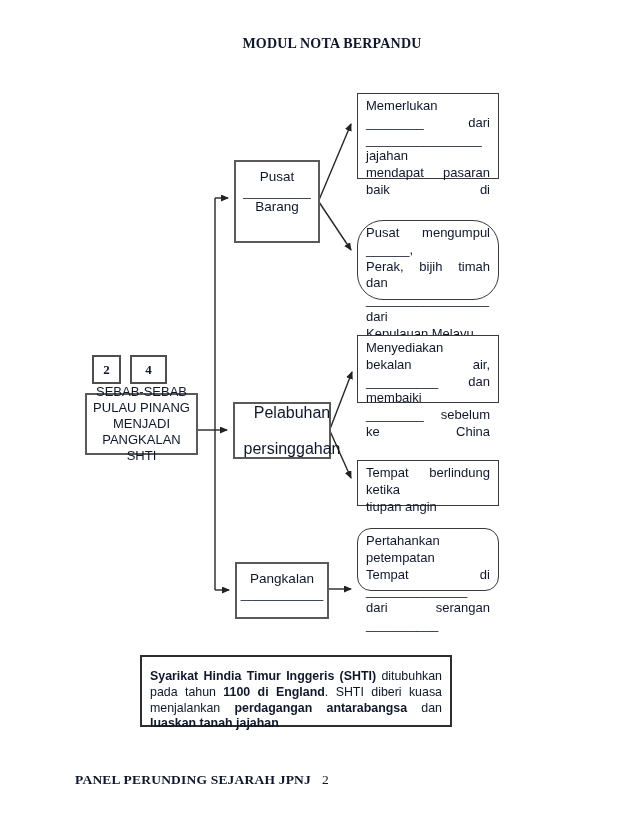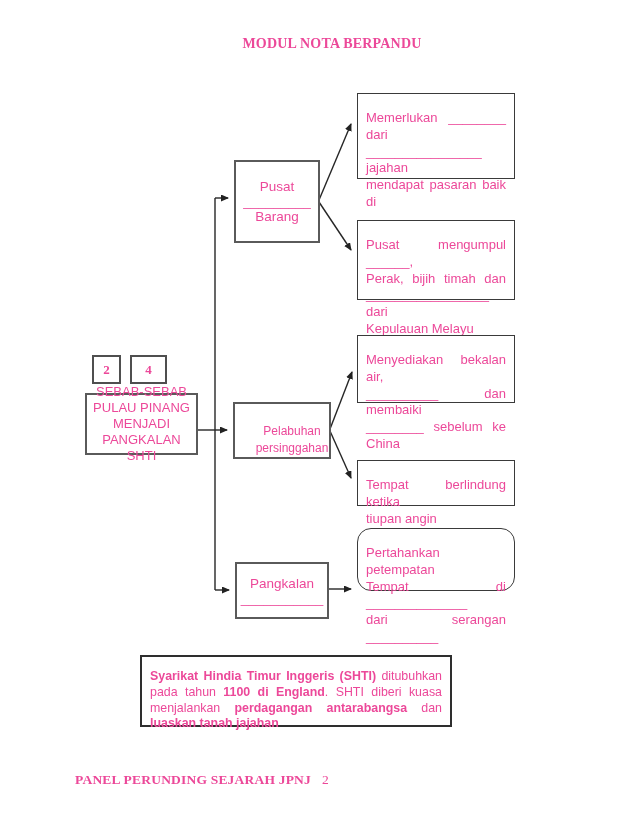--- a/index.html
+++ b/index.html
@@ -1,18 +1,18 @@
 <!DOCTYPE html>
 <html><head>
 <meta charset="utf-8">
 <style>
   html,body { margin:0; padding:0; background:#ffffff; }
   .page {
     position:relative; width:638px; height:826px; background:#ffffff;
-    font-family:"Liberation Sans", sans-serif; color:#ec4899; overflow:hidden;
+    font-family:"Liberation Sans", sans-serif; color:#0f172a; overflow:hidden;
   }
   .title {
     position:absolute; top:36px; left:0; width:100%; box-sizing:border-box;
     padding-left:26px; text-align:center;
     font-family:"Liberation Serif", serif; font-weight:bold; font-size:14px;
     letter-spacing:.2px;
   }
   .wires { position:absolute; left:0; top:0; }
   .badge {
     position:absolute; height:29px; box-sizing:border-box;
@@ -22,25 +22,25 @@
   }
   .gbox {
     position:absolute; box-sizing:border-box; border:2px solid #5a5a5a;
     background:#fff; display:flex; flex-direction:column; align-items:center;
     text-align:center;
   }
   .main {
     left:85px; top:393px; width:113px; height:62px;
     justify-content:center; font-size:13px; line-height:16.2px;
   }
-  .vspread { justify-content:center; padding:7px 0; font-size:13.5px; }
-  .vcenter { justify-content:flex-end; font-size:12px; line-height:17px;padding-left:20px; }
+  .vspread { justify-content:flex-start; padding:7px 0; font-size:13.5px; }
+  .vcenter { justify-content:space-between; font-size:16px; line-height:17px;padding-left:20px; }
   .detail {
-    position:absolute; left:357px; width:158px; box-sizing:border-box;
-    border:1.5px solid #3a3a3a; background:#fff; padding:16px 8px;
+    position:absolute; left:357px; width:142px; box-sizing:border-box;
+    border:1.5px solid #3a3a3a; background:#fff; padding:4px 8px;
     font-size:13px; line-height:16.8px;
   }
   .jline { text-align:justify; text-align-last:justify; }
   .note {
     position:absolute; left:140px; top:655px; width:312px; height:72px;
     box-sizing:border-box; border:2px solid #2e2e2e; background:#fff;
     padding:12px 8px; font-size:12.4px; line-height:15.8px;
   }
   .b { font-weight:bold; }
   .footer-left {
@@ -102,21 +102,21 @@
   <div class="gbox vspread" style="left:235px; top:562px; width:94px; height:57px;">
       <div>Pangkalan</div>
       <div>___________</div>
     </div>
 
   <div class="detail" style="top:93px;  height:86px;">
       <div class="jline">Memerlukan ________ dari</div>
       <div class="jline">________________ jajahan</div>
       <div class="jline">mendapat pasaran baik di</div>
     </div>
-  <div class="detail" style="top:220px; height:80px;">
+  <div class="detail" style="top:220px; height:80px;border-radius:26px;">
       <div class="jline">Pusat mengumpul ______,</div>
       <div class="jline">Perak, bijih timah dan</div>
       <div class="jline">_________________ dari</div>
       <div>Kepulauan Melayu</div>
     </div>
   <div class="detail" style="top:335px; height:68px;">
       <div class="jline">Menyediakan bekalan air,</div>
       <div class="jline">__________ dan membaiki</div>
       <div class="jline">________ sebelum ke China</div>
     </div>

